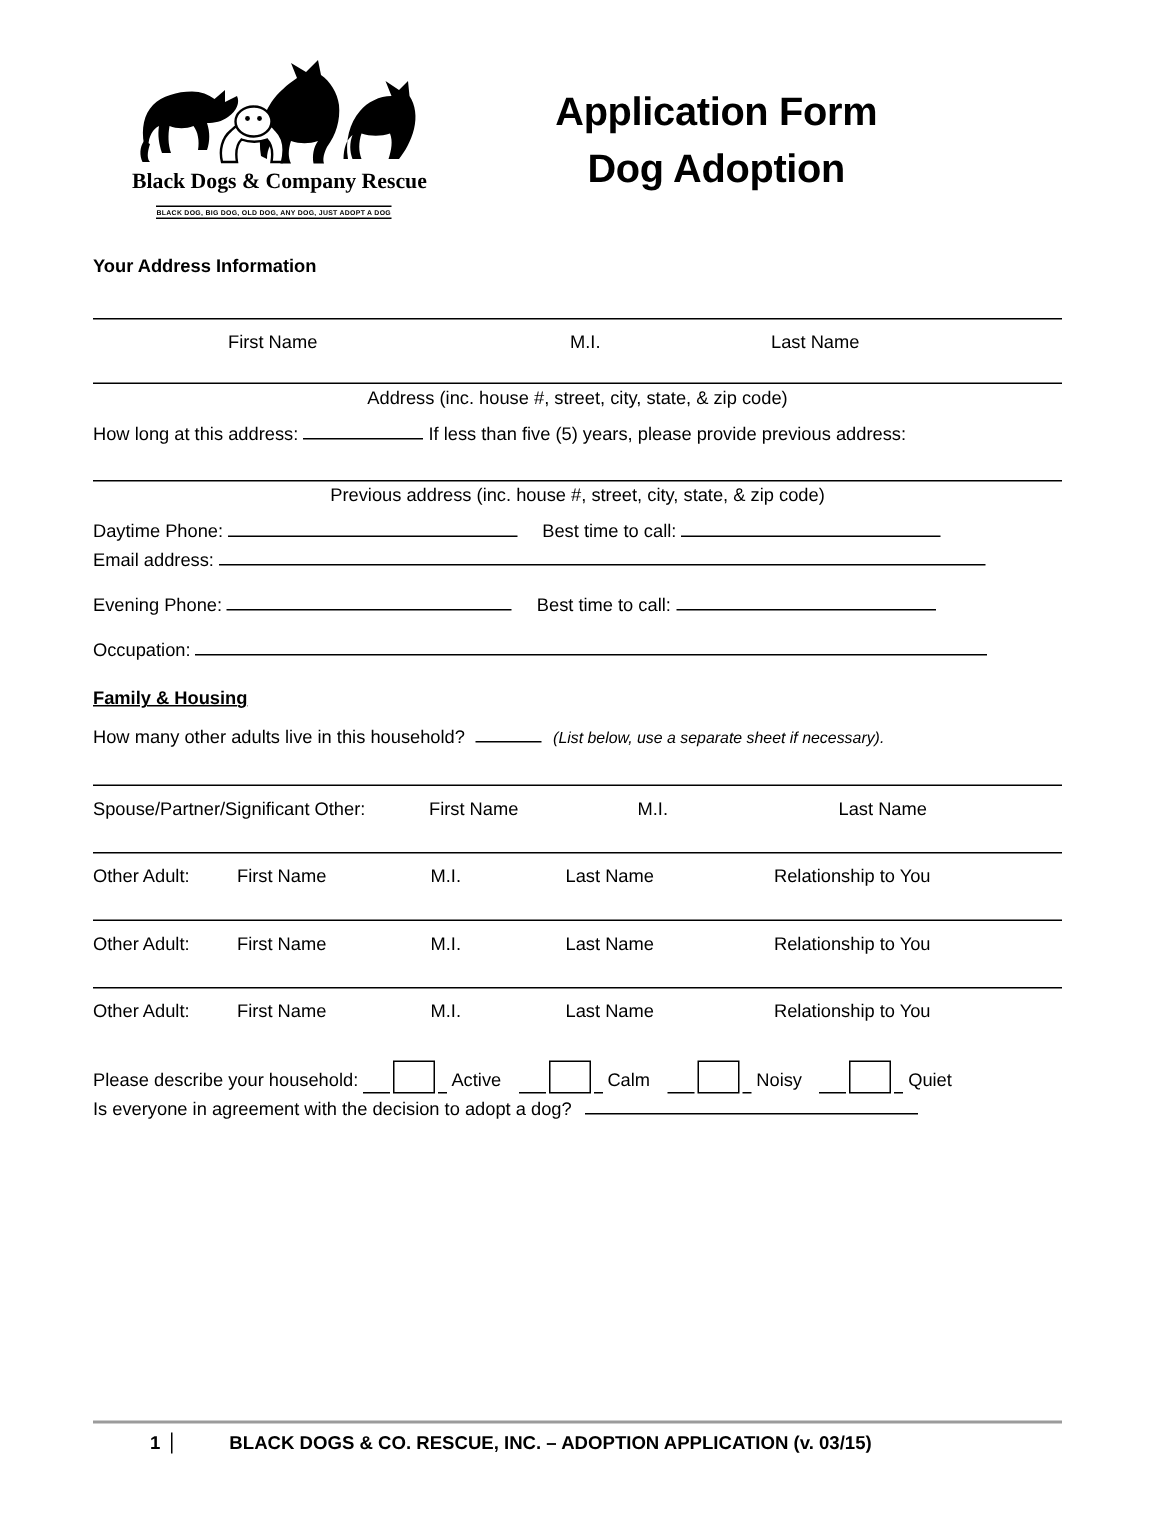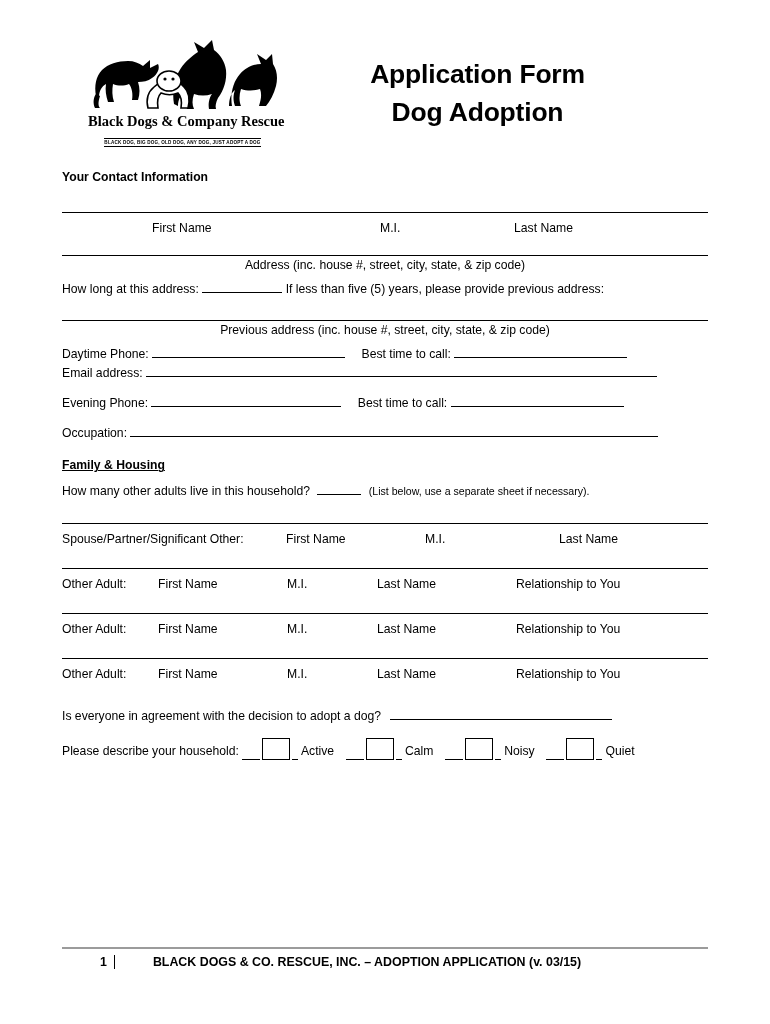--- a/index.html
+++ b/index.html
@@ -88,20 +88,21 @@
   .rule {
     border-bottom: 1px solid #000;
     height: 0;
   }
   .txt {
     font-size: 12.2px;
     line-height: 1.5;
   }
   .small {
     font-size: 10.6px;
+    font-style: italic;
   }
   .row {
     position: relative;
     font-size: 12.2px;
   }
   .labels-row {
     position: relative;
     height: 22px;
     font-size: 12.2px;
   }
@@ -186,21 +187,21 @@
       </div>
       <div class="logo-name">Black Dogs &amp; Company Rescue</div>
       <div class="logo-tag">BLACK DOG, BIG DOG, OLD DOG, ANY DOG, JUST ADOPT A DOG</div>
     </div>
     <div class="title-block">
       <div class="title-line">Application Form</div>
       <div class="title-line">Dog Adoption</div>
     </div>
   </div>
 
-  <div class="sec-head">Your Contact Information</div>
+  <div class="sec-head">Your Address Information</div>
 
   <div style="height:26px"></div>
   <div class="rule"></div>
   <div class="labels-row">
     <span style="left:90px">First Name</span>
     <span style="left:318px">M.I.</span>
     <span style="left:452px">Last Name</span>
   </div>
 
   <div style="height:20px"></div>
@@ -285,38 +286,38 @@
   <div class="rule"></div>
   <div class="labels-row">
     <span style="left:0">Other Adult:</span>
     <span style="left:96px">First Name</span>
     <span style="left:225px">M.I.</span>
     <span style="left:315px">Last Name</span>
     <span style="left:454px">Relationship to You</span>
   </div>
 
   <div style="height:26px"></div>
-
-  <div class="row txt" style="margin-bottom:13px">
-    <span>Is everyone in agreement with the decision to adopt a dog?</span>
-    <span class="inline-line" style="width:222px;margin-left:5px"></span>
-  </div>
 
   <div class="row txt">
     <span>Please describe your household:</span>
     <span class="check-underline" style="width:18px"></span><span class="check-box"></span><span class="check-underline" style="width:6px"></span>
     <span>Active</span>
     <span class="check-underline" style="width:18px;margin-left:8px"></span><span class="check-box"></span><span class="check-underline" style="width:6px"></span>
     <span>Calm</span>
     <span class="check-underline" style="width:18px;margin-left:8px"></span><span class="check-box"></span><span class="check-underline" style="width:6px"></span>
     <span>Noisy</span>
     <span class="check-underline" style="width:18px;margin-left:8px"></span><span class="check-box"></span><span class="check-underline" style="width:6px"></span>
     <span>Quiet</span>
   </div>
 
+  <div class="row txt" style="margin-bottom:13px">
+    <span>Is everyone in agreement with the decision to adopt a dog?</span>
+    <span class="inline-line" style="width:222px;margin-left:5px"></span>
+  </div>
+
   <div class="footer">
     <div class="footer-rule"></div>
     <div class="footer-text">
       <span class="pg-num">1</span>
       <span>BLACK DOGS &amp; CO. RESCUE, INC. – ADOPTION APPLICATION (v. 03/15)</span>
     </div>
   </div>
 
 </div>
 

